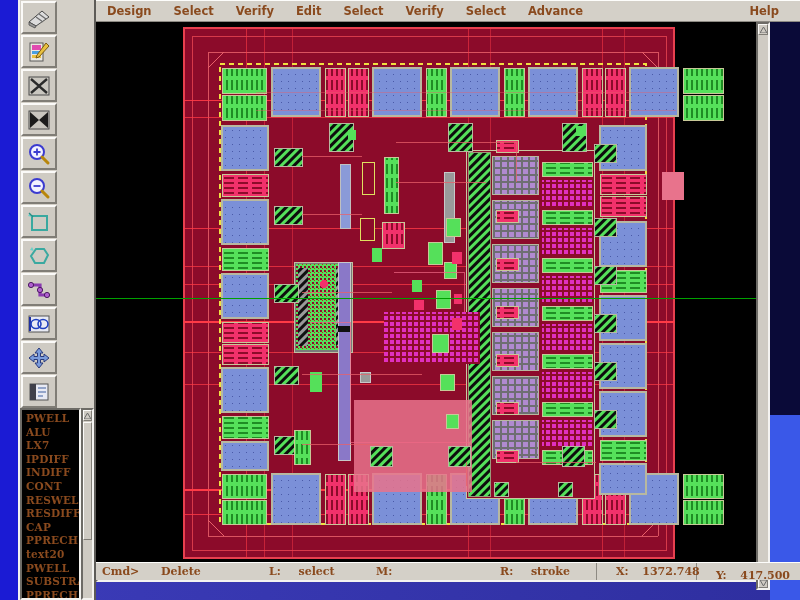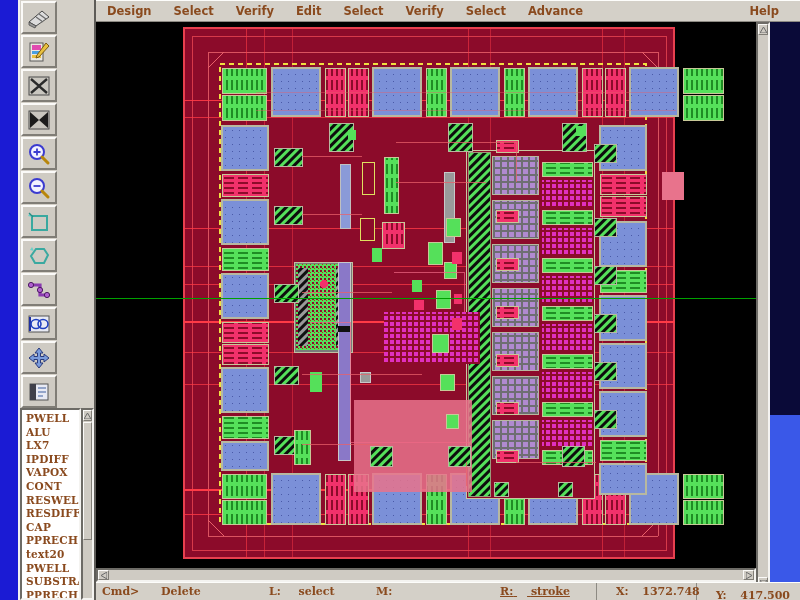--- a/index.html
+++ b/index.html
@@ -32,21 +32,21 @@
         border:2px solid;border-color:#fbfaf8 #807d76 #807d76 #fbfaf8;
         display:flex;align-items:center;justify-content:center;
         box-sizing:border-box;overflow:hidden;cursor:default;}
   .tool svg{display:block;}
 
   
   #layerpanel{position:absolute;left:18px;top:408px;width:78px;height:192px;
               background:#d4d0c8;box-sizing:border-box;
               border-left:2px solid #f4f3f0;border-right:2px solid #5d5b57;
               display:flex;}
-  #layerlist{flex:1;background:#ffffff;overflow:hidden;
+  #layerlist{flex:1;background:#000000;overflow:hidden;
              border:2px solid;border-color:#6d6b66 #f4f3f0 #f4f3f0 #6d6b66;
              padding:2px 0 0 4px;box-sizing:border-box;}
   .layer{color:#8a4a1e;font-weight:bold;font-size:10.5px;line-height:13.6px;
          letter-spacing:.2px;white-space:nowrap;cursor:default;
          font-family:"DejaVu Serif","Liberation Serif",serif;}
   #layerscroll{width:13px;background:#cfcbc3;
                border:2px solid;border-color:#6d6b66 #f4f3f0 #f4f3f0 #6d6b66;
                box-sizing:border-box;position:relative;}
   #layerscroll .arrow{width:100%;height:11px;background:#cfcbc3;
                border:1px solid;border-color:#fbfaf8 #807d76 #807d76 #fbfaf8;
@@ -66,30 +66,30 @@
            border:2px solid;border-color:#6d6b66 #f4f3f0 #f4f3f0 #6d6b66;}
   #hscroll{position:absolute;left:96px;top:568px;width:660px;height:14px;
            background:#cfcbc3;box-sizing:border-box;
            border:2px solid;border-color:#6d6b66 #f4f3f0 #f4f3f0 #6d6b66;
            display:flex;align-items:center;}
   .sb-arrow{background:#cfcbc3;border:1px solid;
             border-color:#fbfaf8 #807d76 #807d76 #fbfaf8;box-sizing:border-box;
             display:flex;align-items:center;justify-content:center;}
 
   
-  #statusbar{position:absolute;left:96px;top:582px;width:704px;height:18px;
+  #statusbar{position:absolute;left:96px;top:562px;width:704px;height:18px;
              background:#d4d0c8;box-sizing:border-box;
              border-top:1px solid #fdfdfb;
              display:flex;align-items:center;color:#8a4a1e;font-weight:bold;
              font-size:11px;font-family:"DejaVu Serif","Liberation Serif",serif;}
   .st{white-space:nowrap;cursor:default;}
   #st-cmd{position:absolute;left:6px;}
   #st-l{position:absolute;left:152px;margin-left:21px;}
   #st-m{position:absolute;left:280px;}
-  #st-r{position:absolute;left:404px;text-decoration:underline;}
+  #st-r{position:absolute;left:404px;}
   #st-x{position:absolute;left:520px;}
   #st-y{position:absolute;left:620px;margin-top:8px;}
   #statusbar .sep{position:absolute;top:0;bottom:0;width:1px;background:#8d8a83;}
 
   
   #desk-tl{position:absolute;left:0;top:0;width:18px;height:600px;
            background:#1b1bd4;}
   #desk-r{position:absolute;left:770px;top:0;width:30px;height:600px;background:#0a0a38;}
   #desk-r-b{position:absolute;left:770px;top:415px;width:30px;height:185px;background:#3a58e8;}
 </style>
@@ -270,21 +270,21 @@
     </div>
 
   </div>
 
   <div id="layerpanel">
     <div id="layerlist">
       <div class="layer">PWELL</div>
       <div class="layer">ALU</div>
       <div class="layer">LX7</div>
       <div class="layer">IPDIFF</div>
-      <div class="layer">VAPOX</div>
+      <div class="layer">INDIFF</div>
       <div class="layer">CONT</div>
       <div class="layer">RESWELF</div>
       <div class="layer">RESDIFF</div>
       <div class="layer">CAP</div>
       <div class="layer">PPRECH</div>
       <div class="layer">text20</div>
       <div class="layer">PWELL</div>
       <div class="layer">SUBSTRATE</div>
       <div class="layer">PPRECH</div>
     </div>

